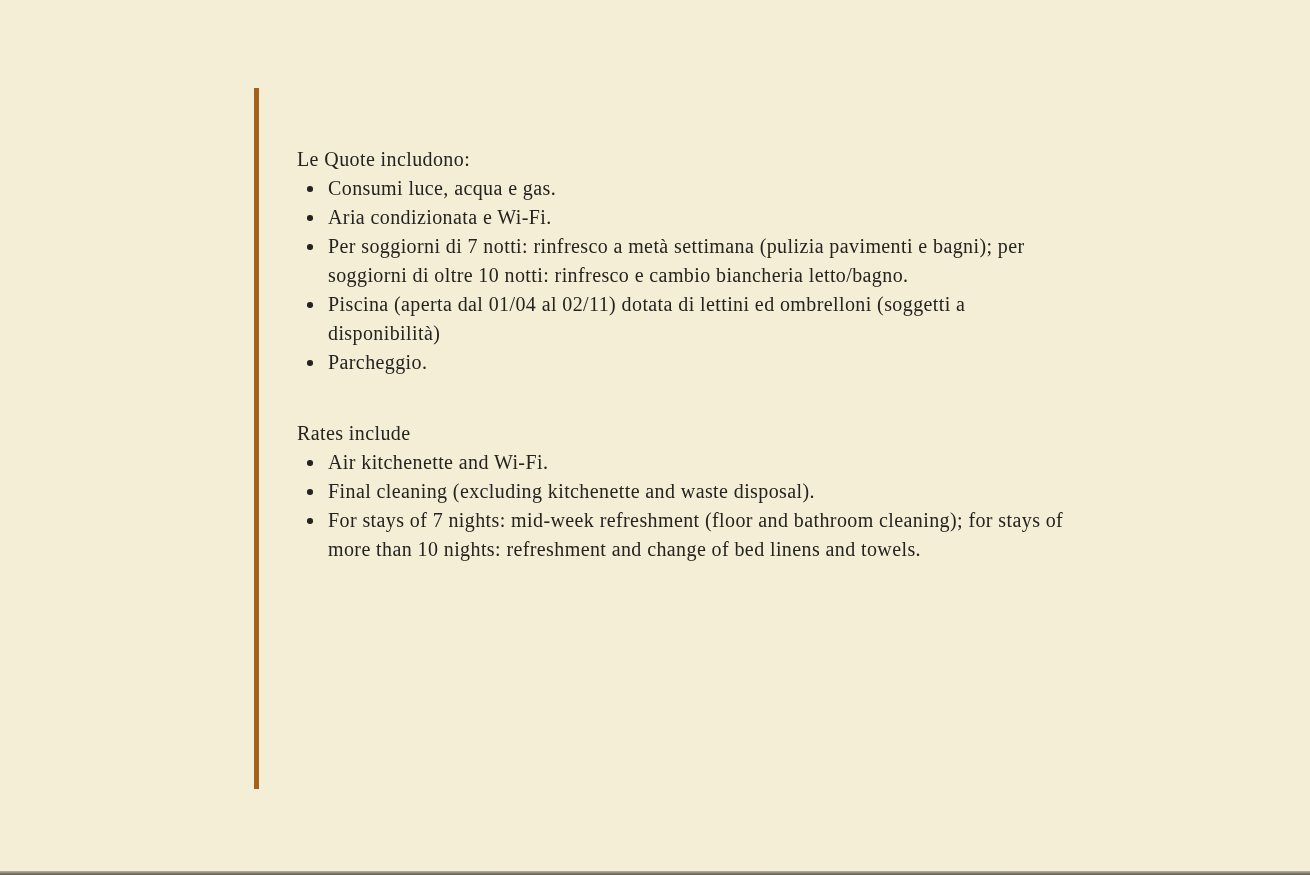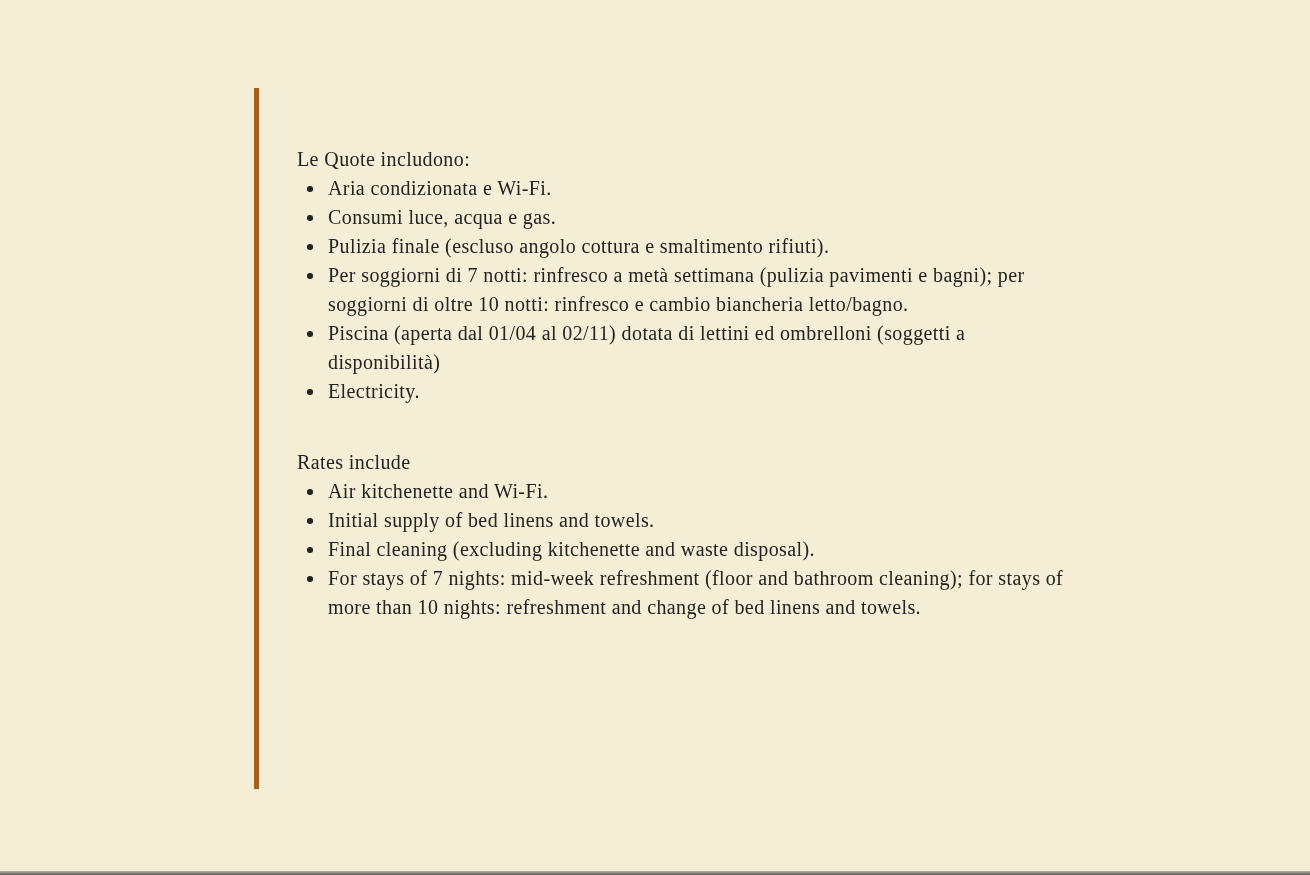--- a/index.html
+++ b/index.html
@@ -72,36 +72,34 @@
 </style>
 </head>
 <body>
 
 <div class="vertical-rule"></div>
 
 <div class="content">
   <section class="section">
     <h2 class="section-heading">Le Quote includono:</h2>
     <ul class="section-list">
+        <li>Consumi luce, acqua e gas.</li>
         <li>Aria condizionata e Wi-Fi.</li>
-        <li>Consumi luce, acqua e gas.</li>
-        <li>Pulizia finale (escluso angolo cottura e smaltimento rifiuti).</li>
         <li>Per soggiorni di 7 notti: rinfresco a metà settimana (pulizia pavimenti e bagni); per
 soggiorni di oltre 10 notti: rinfresco e cambio biancheria letto/bagno.</li>
         <li>Piscina (aperta dal 01/04 al 02/11) dotata di lettini ed ombrelloni (soggetti a
 disponibilità)</li>
-        <li>Electricity.</li>
+        <li>Parcheggio.</li>
       </ul>
   </section>
 
   <section class="section">
     <h2 class="section-heading">Rates include</h2>
     <ul class="section-list">
         <li>Air kitchenette and Wi-Fi.</li>
-        <li>Initial supply of bed linens and towels.</li>
         <li>Final cleaning (excluding kitchenette and waste disposal).</li>
         <li>For stays of 7 nights: mid-week refreshment (floor and bathroom cleaning); for stays of
 more than 10 nights: refreshment and change of bed linens and towels.</li>
       </ul>
   </section>
 </div>
 
 <div class="bottom-edge"></div>
 
 </body></html>

